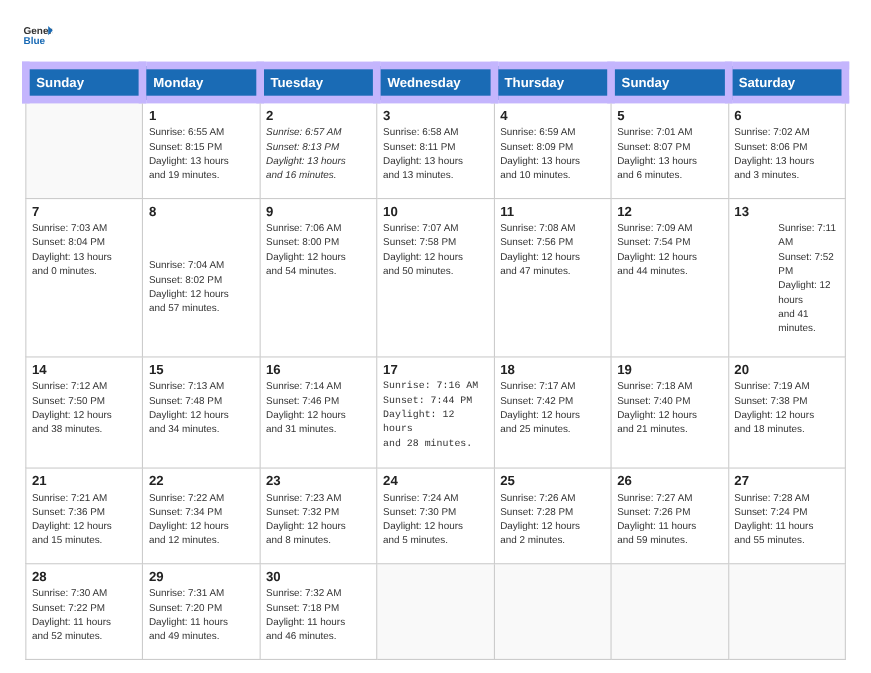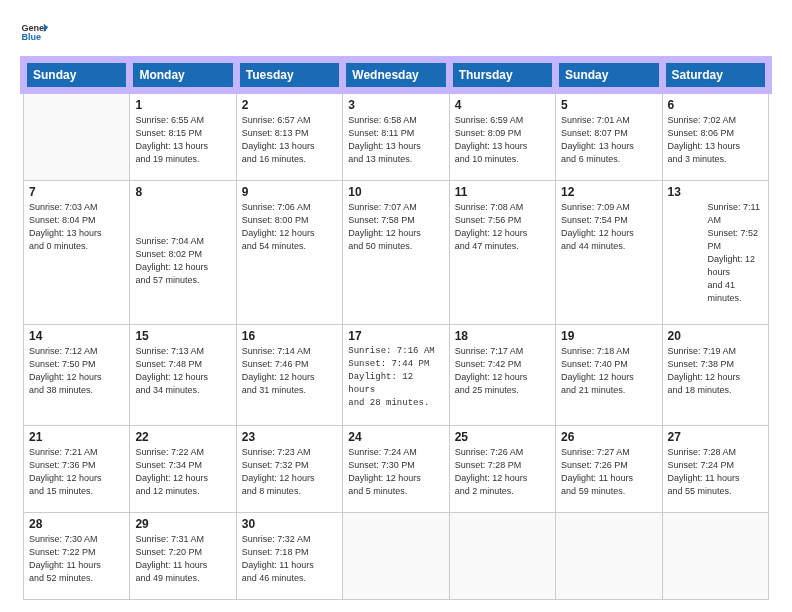--- a/index.html
+++ b/index.html
@@ -115,21 +115,21 @@
           <td class="empty"></td>
           <td>
             <div class="day-number">1</div>
             <div class="day-info" style="white-space: pre-line;">Sunrise: 6:55 AM
 Sunset: 8:15 PM
 Daylight: 13 hours
 and 19 minutes.</div>
           </td>
           <td>
             <div class="day-number">2</div>
-            <div class="day-info" style="white-space: pre-line;">Sunrise: 6:57 AM
+            <div class="day-info" style="white-space: pre-line; font-style: italic;">Sunrise: 6:57 AM
 Sunset: 8:13 PM
 Daylight: 13 hours
 and 16 minutes.</div>
           </td>
           <td>
             <div class="day-number">3</div>
             <div class="day-info" style="white-space: pre-line;">Sunrise: 6:58 AM
 Sunset: 8:11 PM
 Daylight: 13 hours
 and 13 minutes.</div>

